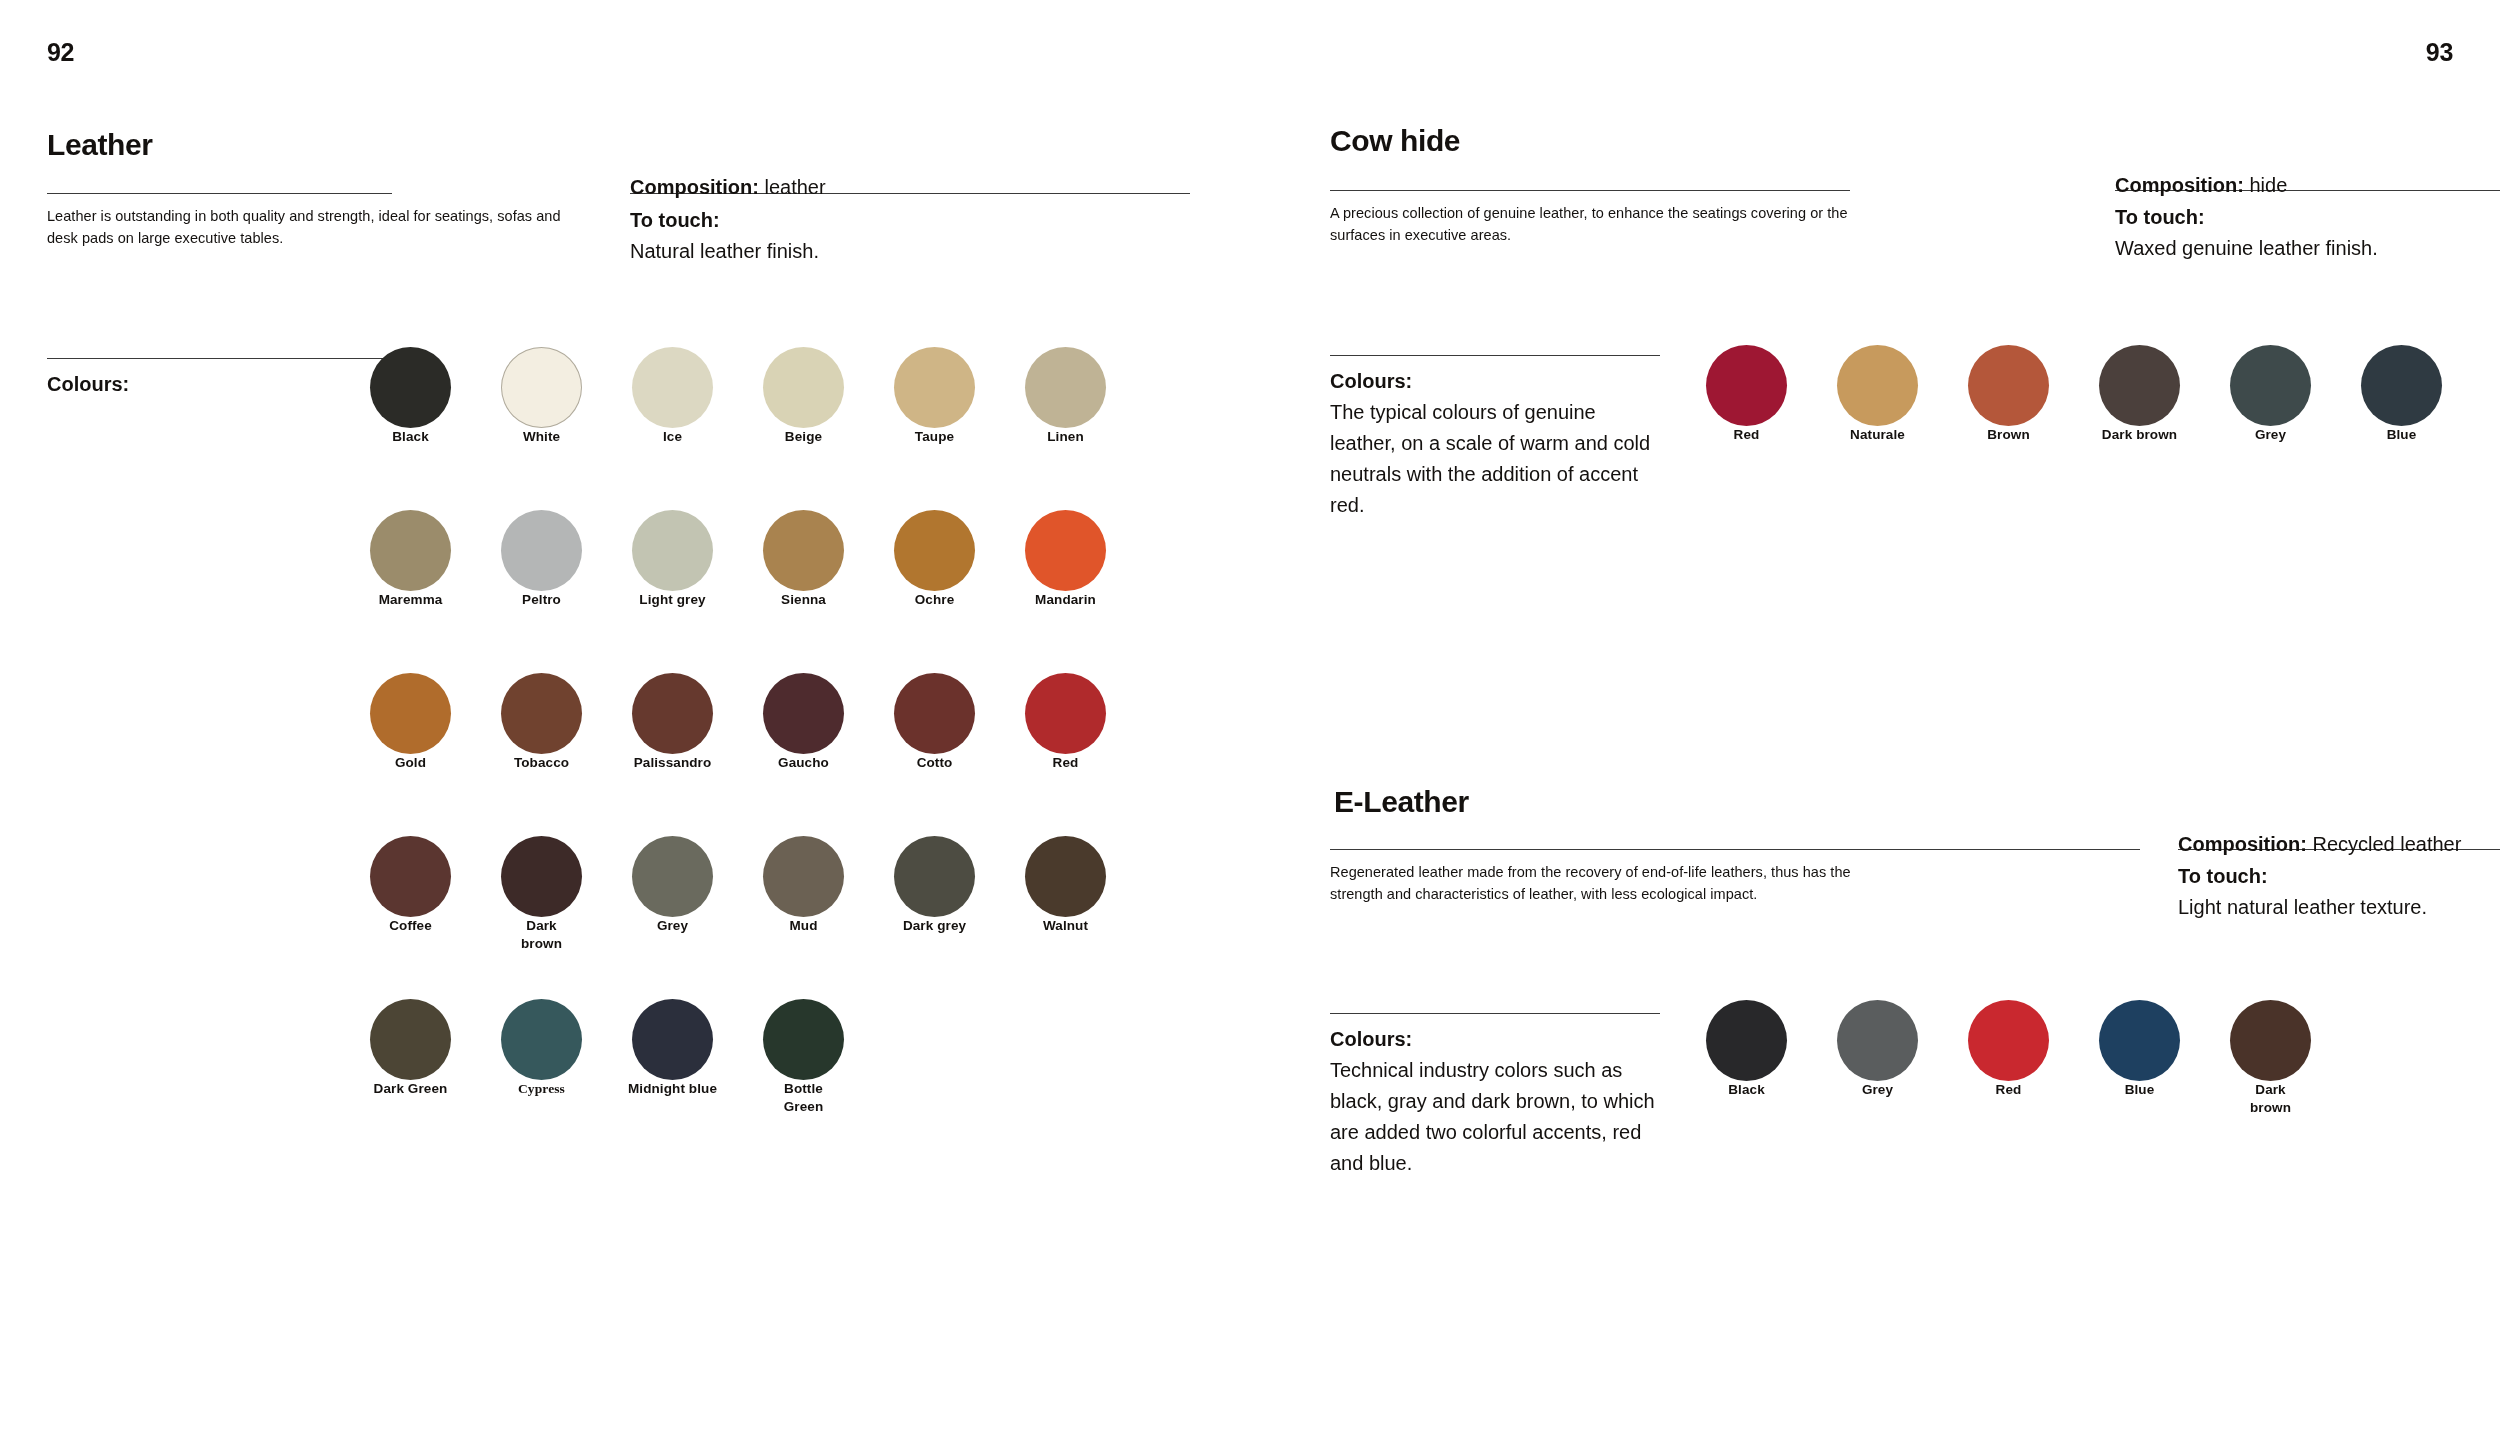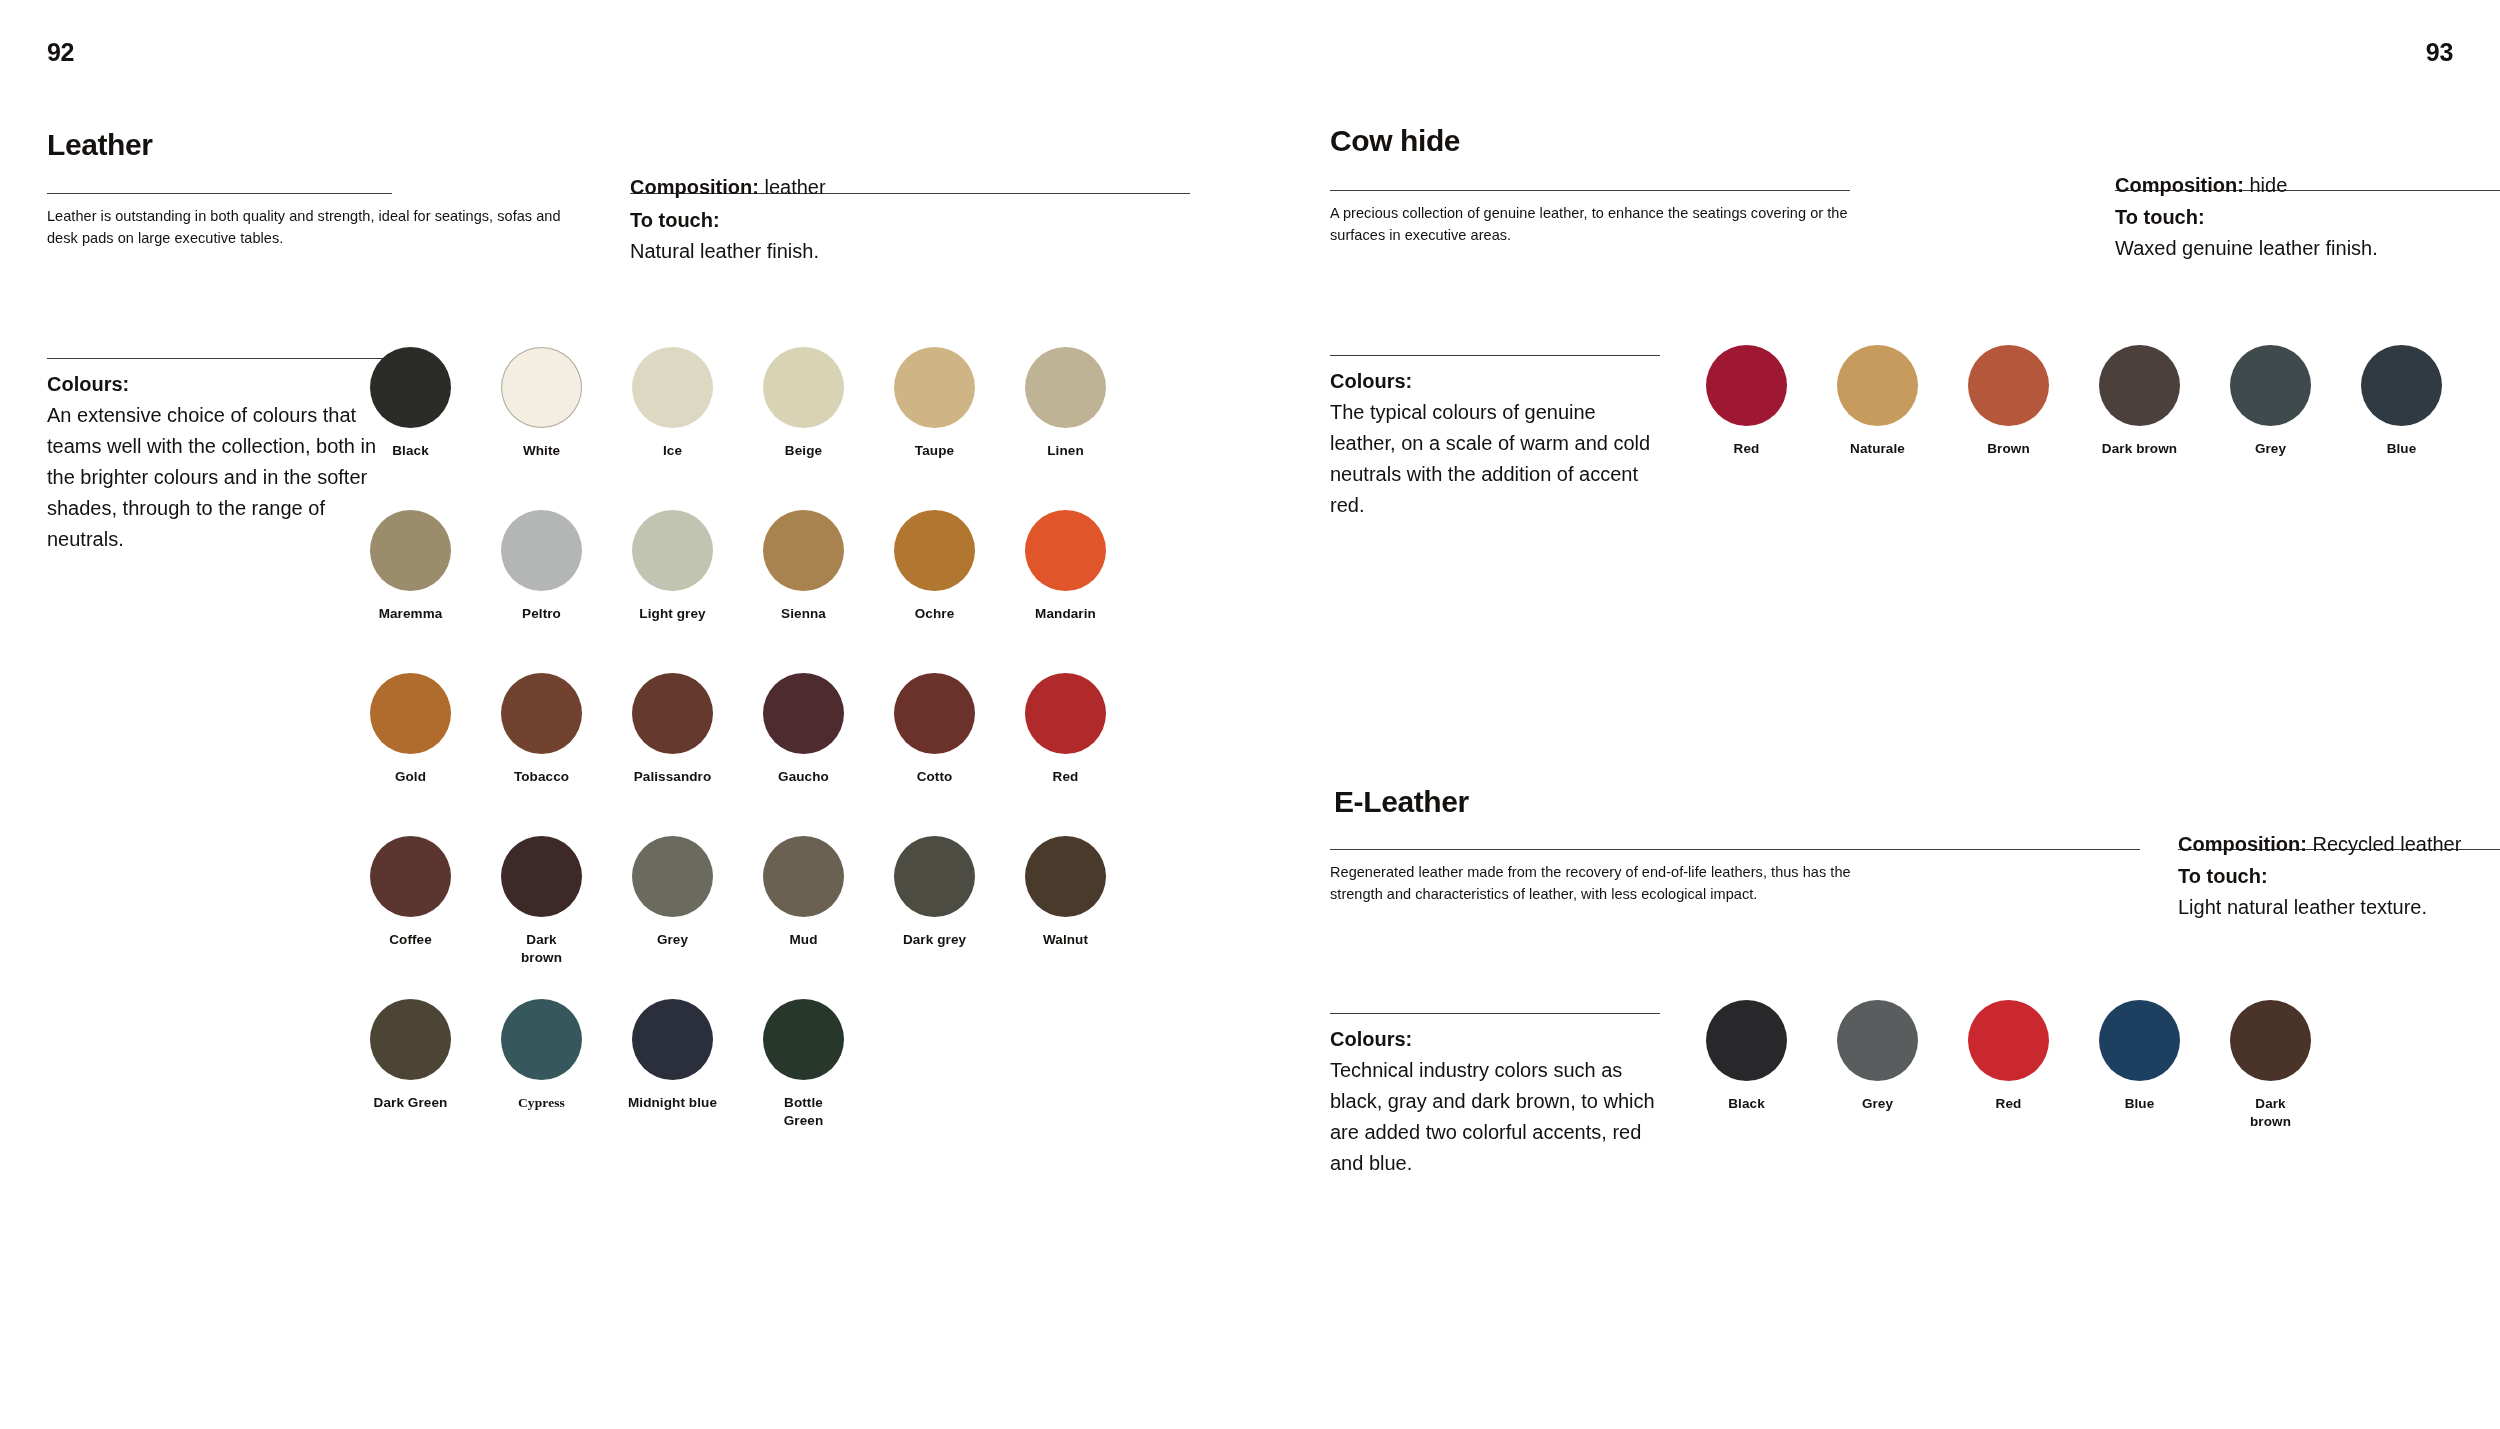--- a/index.html
+++ b/index.html
@@ -79,21 +79,21 @@
     height: 81px;
     border-radius: 50%;
     margin: 0 auto;
     display: block;
   }
   .dot.bordered {
     box-shadow: inset 0 0 0 1px rgba(120,115,100,0.55);
   }
   .sw-label {
     display: block;
-    margin-top: 14px;
+    margin-top: 0;
     font-size: 13.5px;
     font-weight: bold;
     line-height: 1.35;
     letter-spacing: 0.1px;
     white-space: pre-line;
   }
 </style>
 </head>
 <body>
 
@@ -115,21 +115,20 @@
 
   <div class="kv" style="left:630px; top:205px; width:560px;">
     <div class="lbl">To touch:</div>
     <div class="val">Natural leather finish.</div>
   </div>
 
   <div class="rule" style="left:47px; top:358px; width:337px;"></div>
 
   <div class="kv" style="left:47px; top:369px; width:342px;">
     <div class="lbl">Colours:</div>
-    <div class="val">An extensive choice of colours that teams well with the collection, both in the brighter colours and in the softer shades, through to the range of neutrals.</div>
   </div>
 
   <div class="swatches" id="sw-leather" style="left: 354px; top: 347px; width: 786px; height: 855px;">
       <div class="sw" style="left: 0px; top: 0px;">
         <span class="dot" style="background: rgb(43, 43, 39);"></span>
         <span class="sw-label">Black</span>
       </div>
       <div class="sw" style="left: 131px; top: 0px;">
         <span class="dot bordered" style="background: rgb(243, 238, 225);"></span>
         <span class="sw-label">White</span>

